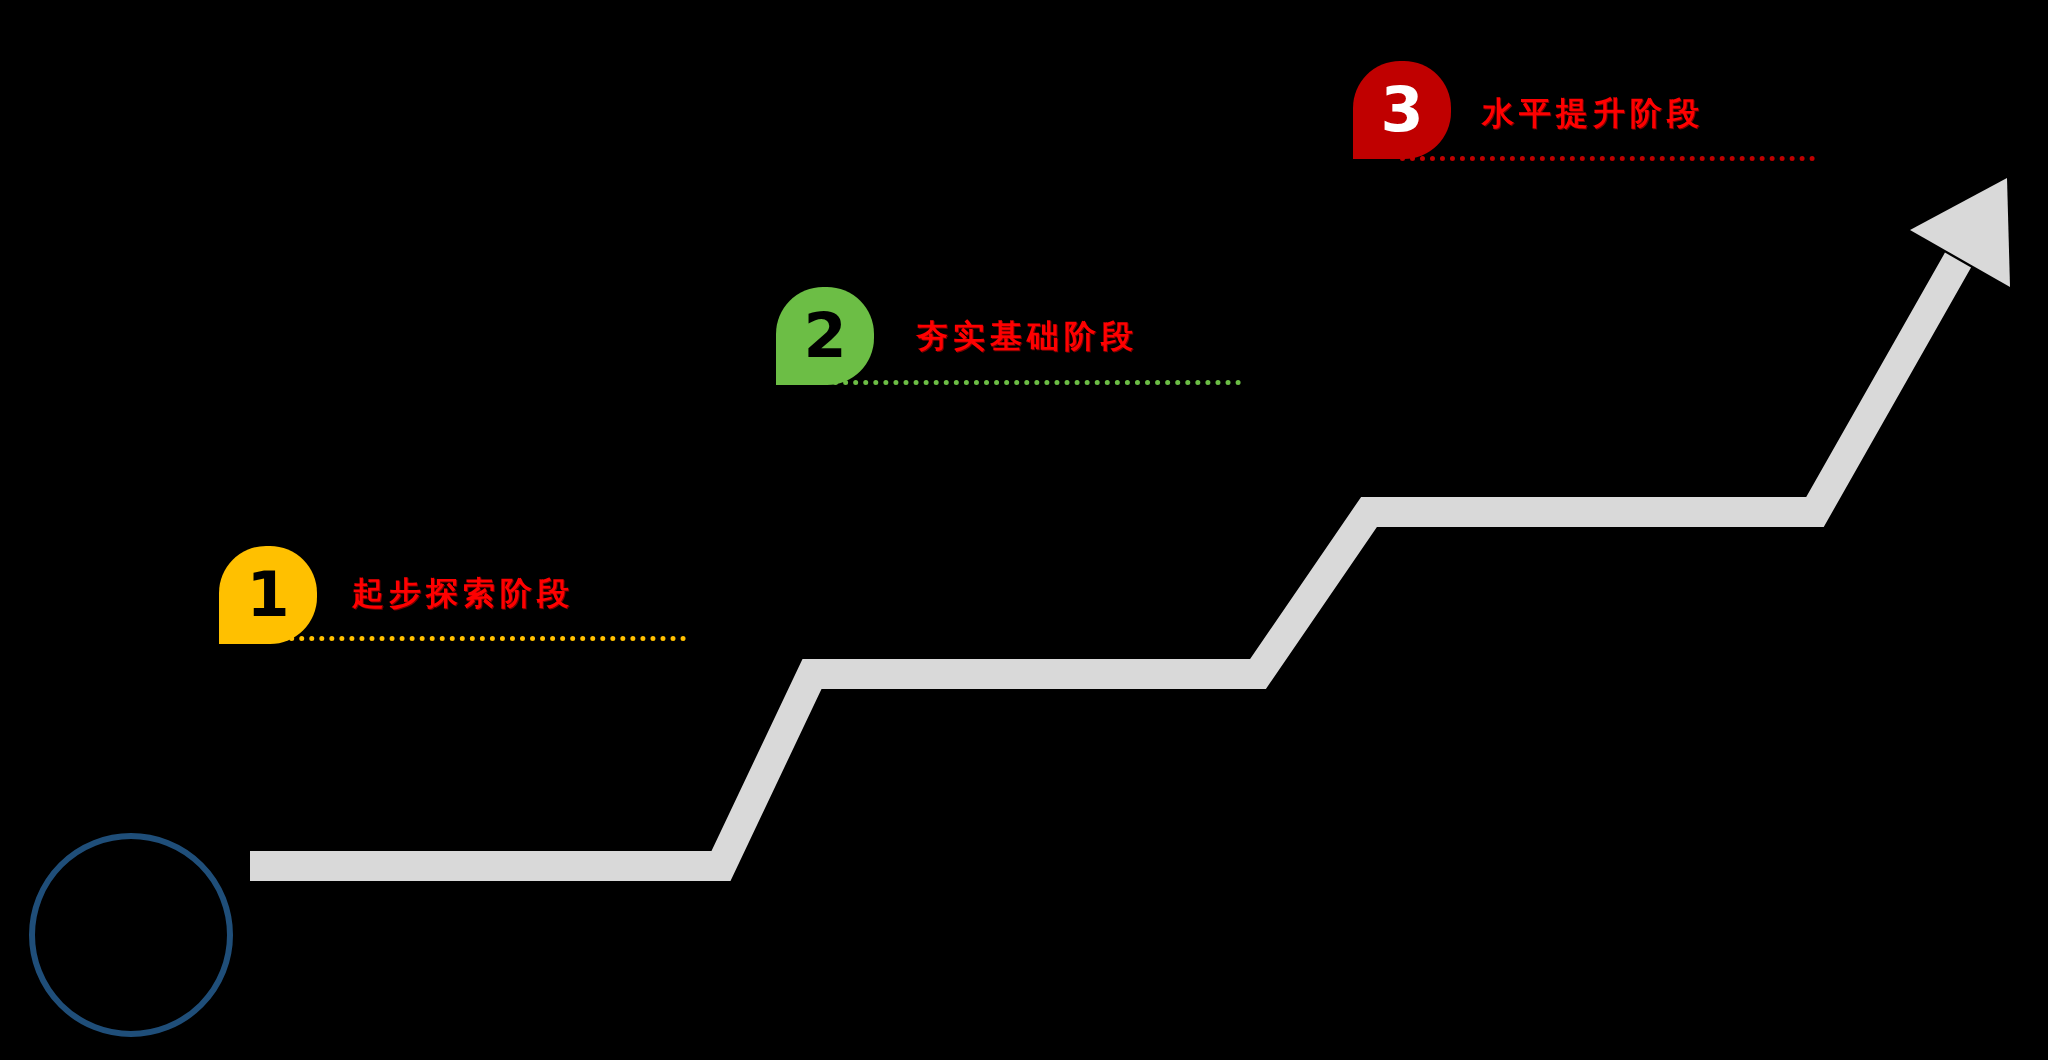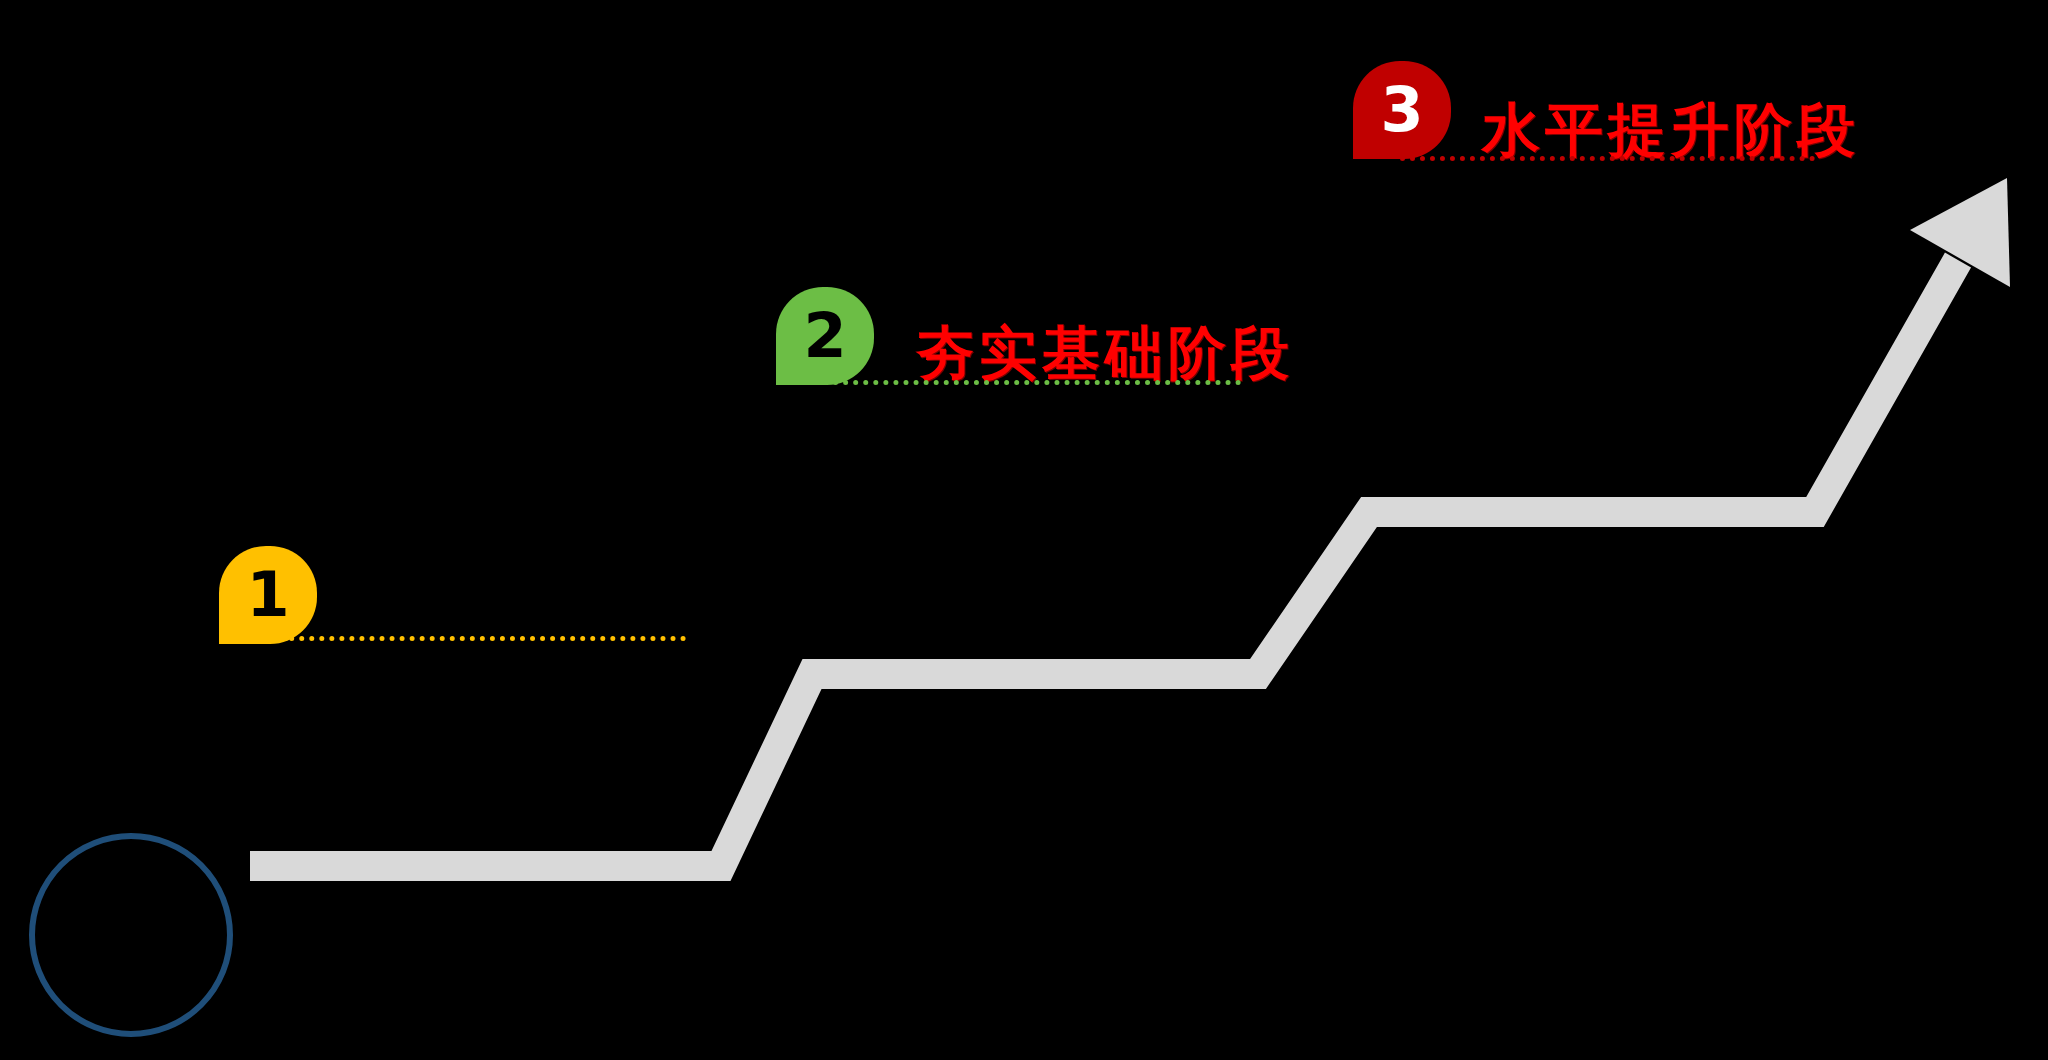--- a/index.html
+++ b/index.html
@@ -37,21 +37,21 @@
     font-weight: bold;
     line-height: 1;
   }
   .badge-1 { left: 219px; top: 546px; background: #FFC000; color: #000000; }
   .badge-2 { left: 776px; top: 287px; background: #6CBE45; color: #000000; }
   .badge-3 { left: 1353px; top: 61px;  background: #C00000; color: #FFFFFF; }
 
   .stage-label {
     position: absolute;
     color: #FF0000;
-    font-size: 58px;
+    font-size: 32px;
     font-weight: bold;
     letter-spacing: 5px;
     white-space: nowrap;
     text-shadow: 1px 1px 0 #7a0000;
   }
   .label-1 { left: 352px;  top: 572px; }
   .label-2 { left: 916px;  top: 315px; text-align: right; }
   .label-3 { left: 1482px; top: 92px; }
 
   .stage-underline {
@@ -73,20 +73,21 @@
     <circle cx="131" cy="935" r="99" fill="none" stroke="#1F4E79" stroke-width="6"></circle>
 
     <polyline points="250,866 721,866 812,674 1258,674 1369,512 1815,512 1958,260" fill="none" stroke="#D9D9D9" stroke-width="30" stroke-linejoin="miter" stroke-linecap="butt"></polyline>
 
     <polygon points="2007,178 2010,287 1910,230" fill="#D9D9D9"></polygon>
   </svg>
 
   <div class="badge badge-1">
     <span>1</span>
   </div>
+  <div class="stage-label label-1">起步探索阶段</div>
   <div class="stage-underline underline-1"></div>
 
   <div class="badge badge-2">
     <span>2</span>
   </div>
   <div class="stage-label label-2">夯实基础阶段</div>
   <div class="stage-underline underline-2"></div>
 
   <div class="badge badge-3">
     <span>3</span>

